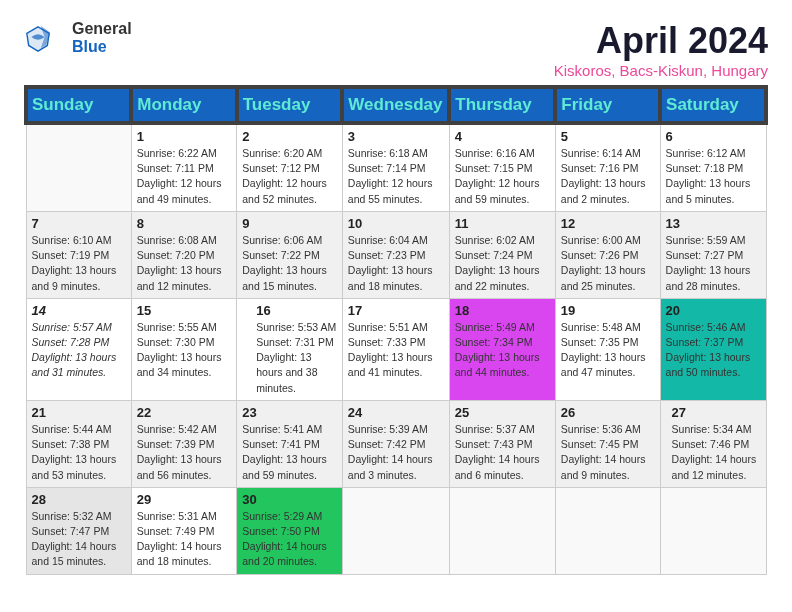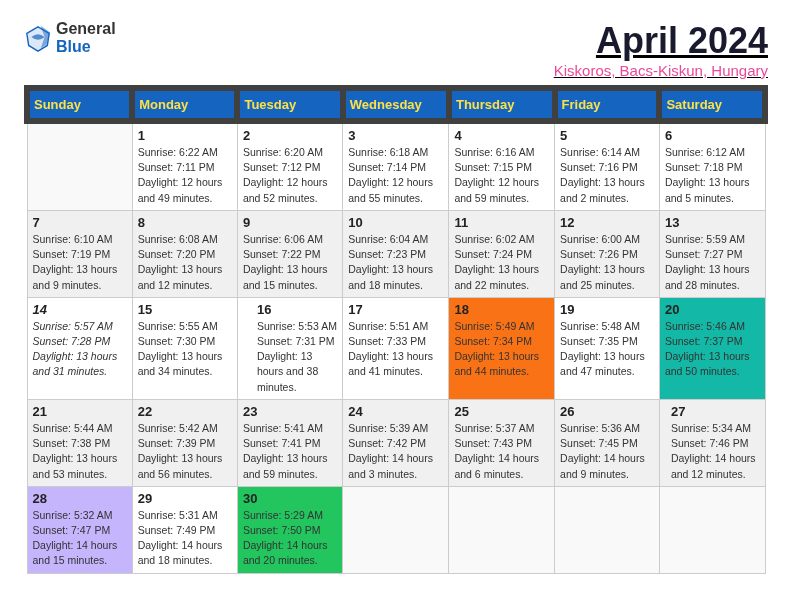--- a/index.html
+++ b/index.html
@@ -12,42 +12,42 @@
     }
     .header-area {
       display: flex;
       justify-content: space-between;
       align-items: flex-start;
       margin-bottom: 6px;
     }
     .logo {
       display: flex;
       align-items: center;
-      gap: 4px;
+      gap: 20px;
     }
     .logo-icon {
       width: 28px; height: 28px;
     }
-    .title-area { text-align: right; text-decoration: underline; }
+    .title-area { text-align: right; }
     .month-title { font-size: 36px; font-weight: bold; color: #1a1a2e; }
     .subtitle { font-size: 15px; color: #ec4899; }
 
     .calendar {
       width: 100%;
       border-collapse: collapse;
       font-size: 11px;
     }
     .calendar th {
       background: #1565c0;
-      color: #fde047;
+      color: #5eead4;
       padding: 6px 4px;
       text-align: left;
-      font-size: 13px;
+      font-size: 17px;
       font-weight: bold;
-      border: 6px solid #404040;
+      border: 4px solid #404040;
     }
     .calendar td {
       border: 1px solid #ccc;
       vertical-align: top;
       padding: 4px 5px;
       width: 107px;
       min-height: 80px;
       background: #fff;
     }
     .calendar tr:nth-child(even) td {
@@ -176,21 +176,21 @@
           <div class="day-info">Sunrise: 5:55 AM<br>Sunset: 7:30 PM<br>Daylight: 13 hours and 34 minutes.</div>
         </td>
         <td style="background: rgb(255, 255, 255); padding-left: 19px;">
           <span class="day-number">16</span>
           <div class="day-info">Sunrise: 5:53 AM<br>Sunset: 7:31 PM<br>Daylight: 13 hours and 38 minutes.</div>
         </td>
         <td style="background: rgb(255, 255, 255);">
           <span class="day-number">17</span>
           <div class="day-info">Sunrise: 5:51 AM<br>Sunset: 7:33 PM<br>Daylight: 13 hours and 41 minutes.</div>
         </td>
-        <td style="background: #f97316;">
+        <td style="background: #d946ef;">
           <span class="day-number">18</span>
           <div class="day-info">Sunrise: 5:49 AM<br>Sunset: 7:34 PM<br>Daylight: 13 hours and 44 minutes.</div>
         </td>
         <td style="background: rgb(255, 255, 255);">
           <span class="day-number">19</span>
           <div class="day-info">Sunrise: 5:48 AM<br>Sunset: 7:35 PM<br>Daylight: 13 hours and 47 minutes.</div>
         </td>
         <td style="background: #14b8a6;">
           <span class="day-number">20</span>
           <div class="day-info">Sunrise: 5:46 AM<br>Sunset: 7:37 PM<br>Daylight: 13 hours and 50 minutes.</div>
@@ -220,21 +220,21 @@
         <td style="background: rgb(240, 240, 240);">
           <span class="day-number">26</span>
           <div class="day-info">Sunrise: 5:36 AM<br>Sunset: 7:45 PM<br>Daylight: 14 hours and 9 minutes.</div>
         </td>
         <td style="background: rgb(240, 240, 240); padding-left: 11px;">
           <span class="day-number">27</span>
           <div class="day-info">Sunrise: 5:34 AM<br>Sunset: 7:46 PM<br>Daylight: 14 hours and 12 minutes.</div>
         </td>
       </tr>
       <tr>
-        <td style="background: #c4b5fd;">
+        <td style="background: #e5e5e5;">
           <span class="day-number">28</span>
           <div class="day-info">Sunrise: 5:32 AM<br>Sunset: 7:47 PM<br>Daylight: 14 hours and 15 minutes.</div>
         </td>
         <td style="background: rgb(255, 255, 255);">
           <span class="day-number">29</span>
           <div class="day-info">Sunrise: 5:31 AM<br>Sunset: 7:49 PM<br>Daylight: 14 hours and 18 minutes.</div>
         </td>
         <td style="background: #22c55e;">
           <span class="day-number">30</span>
           <div class="day-info">Sunrise: 5:29 AM<br>Sunset: 7:50 PM<br>Daylight: 14 hours and 20 minutes.</div>

